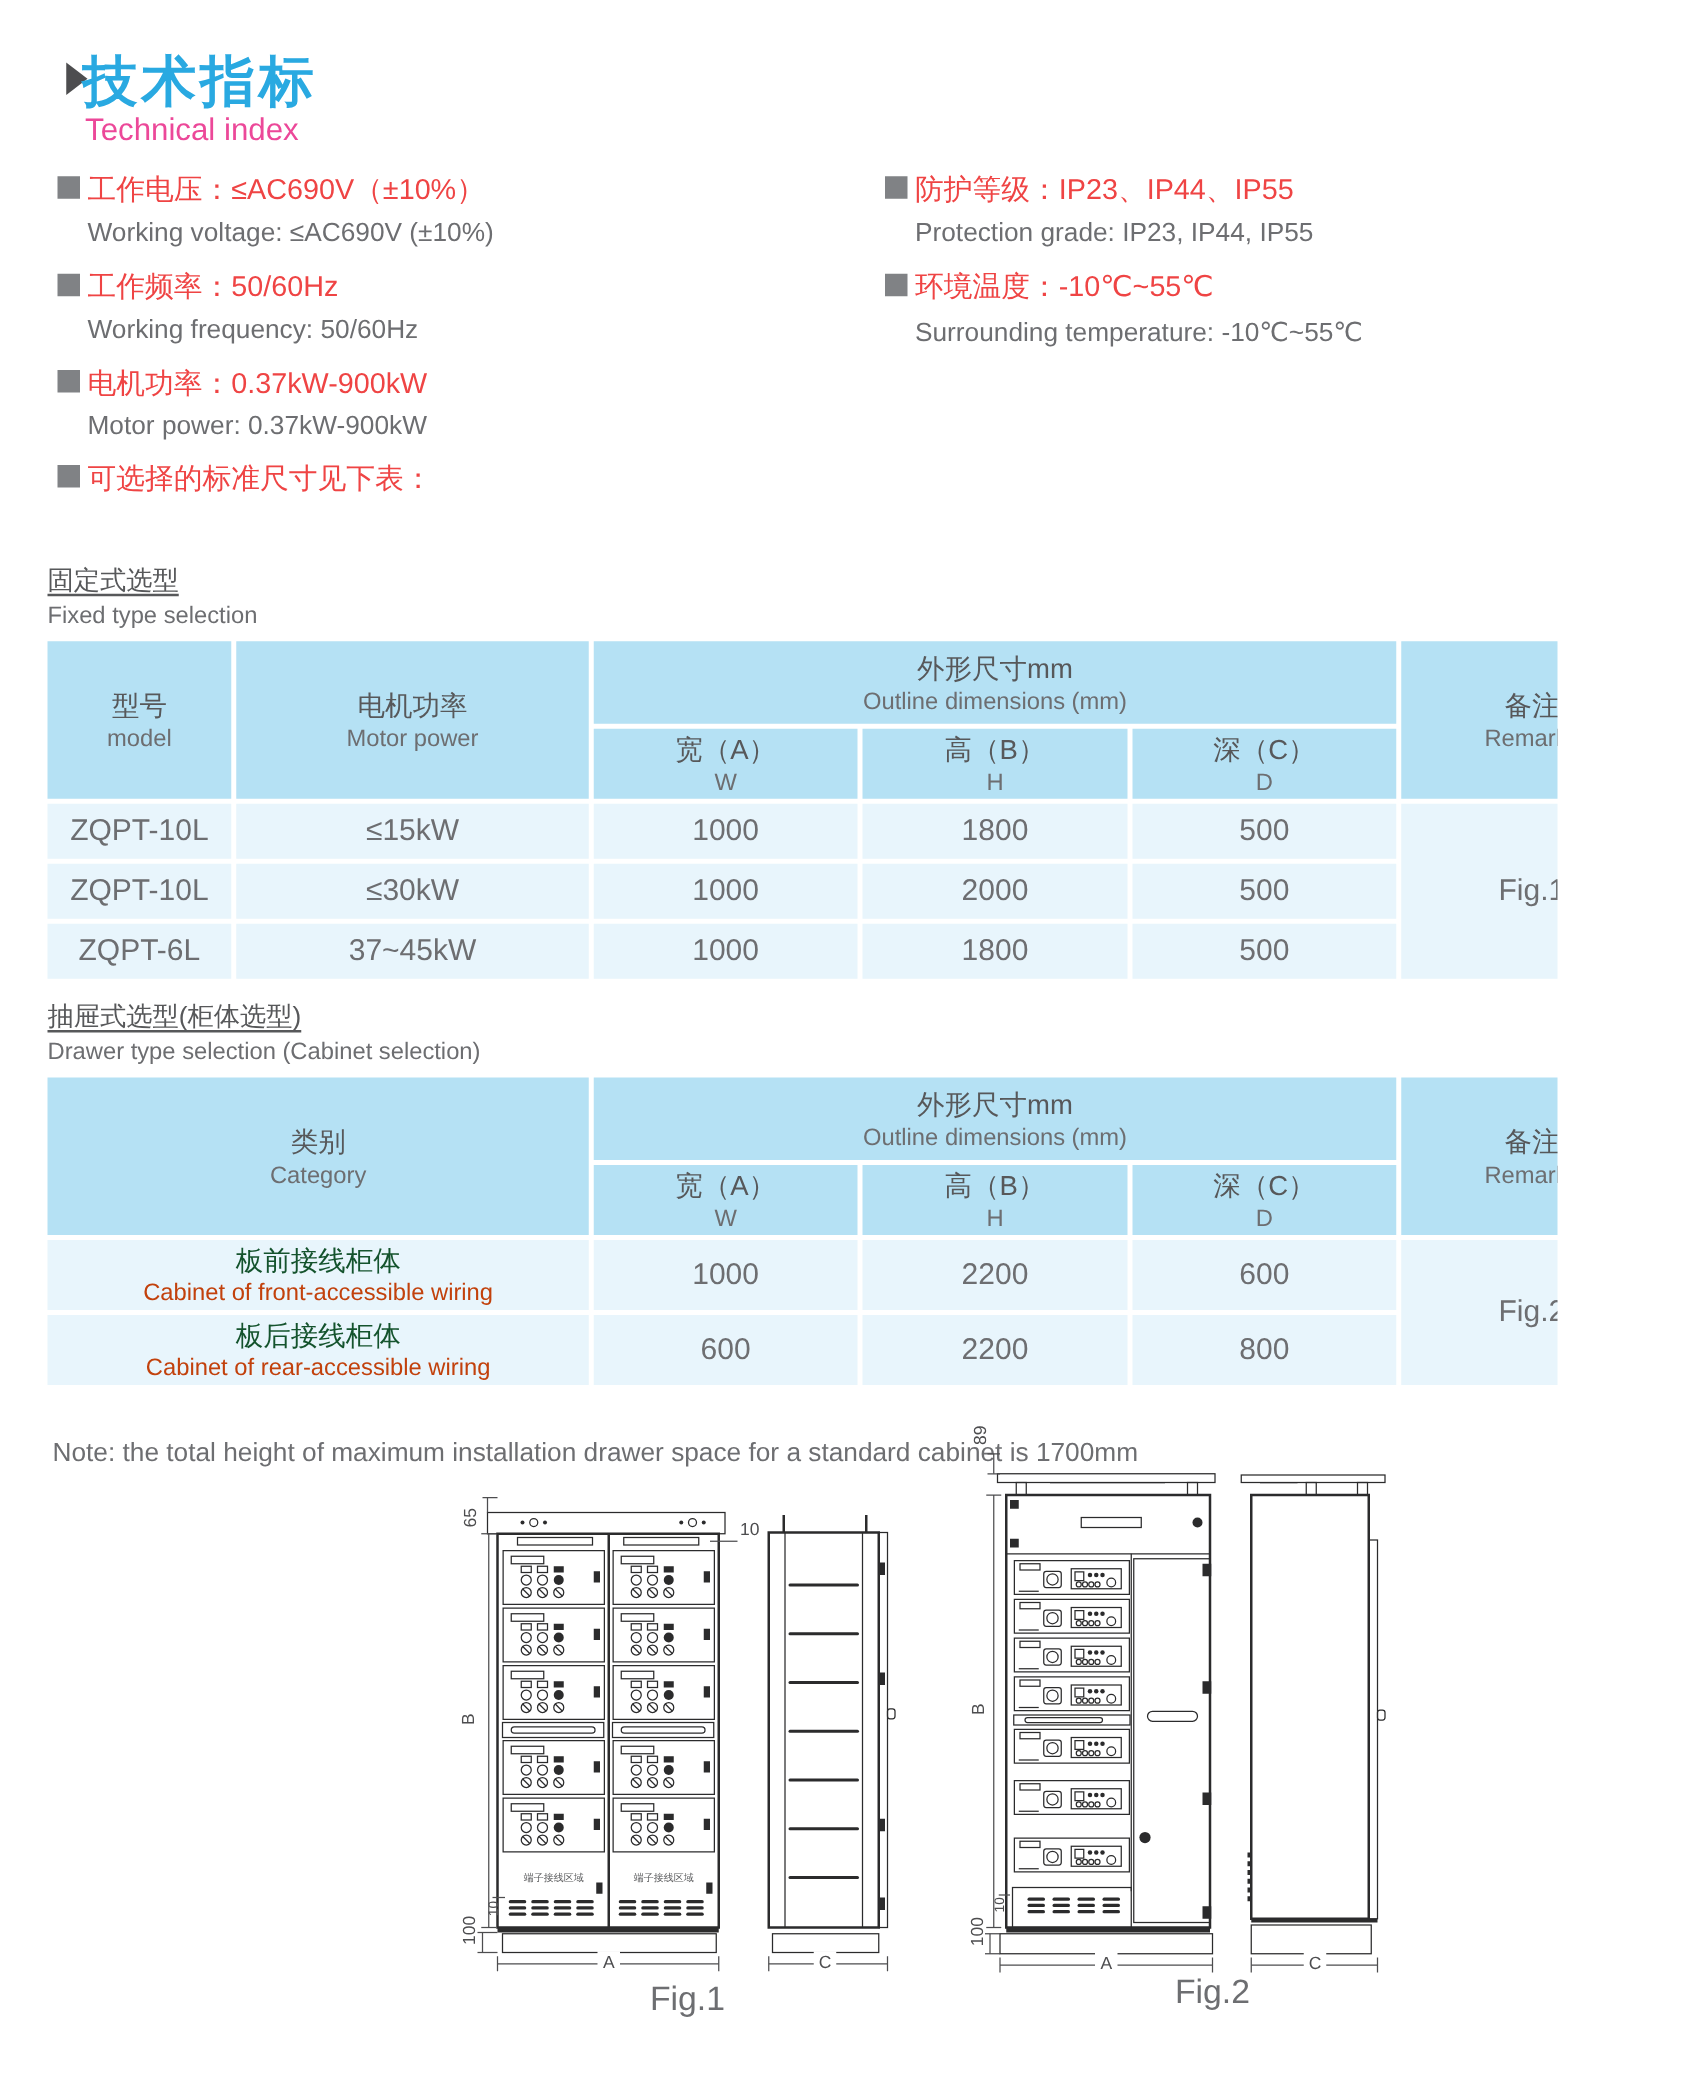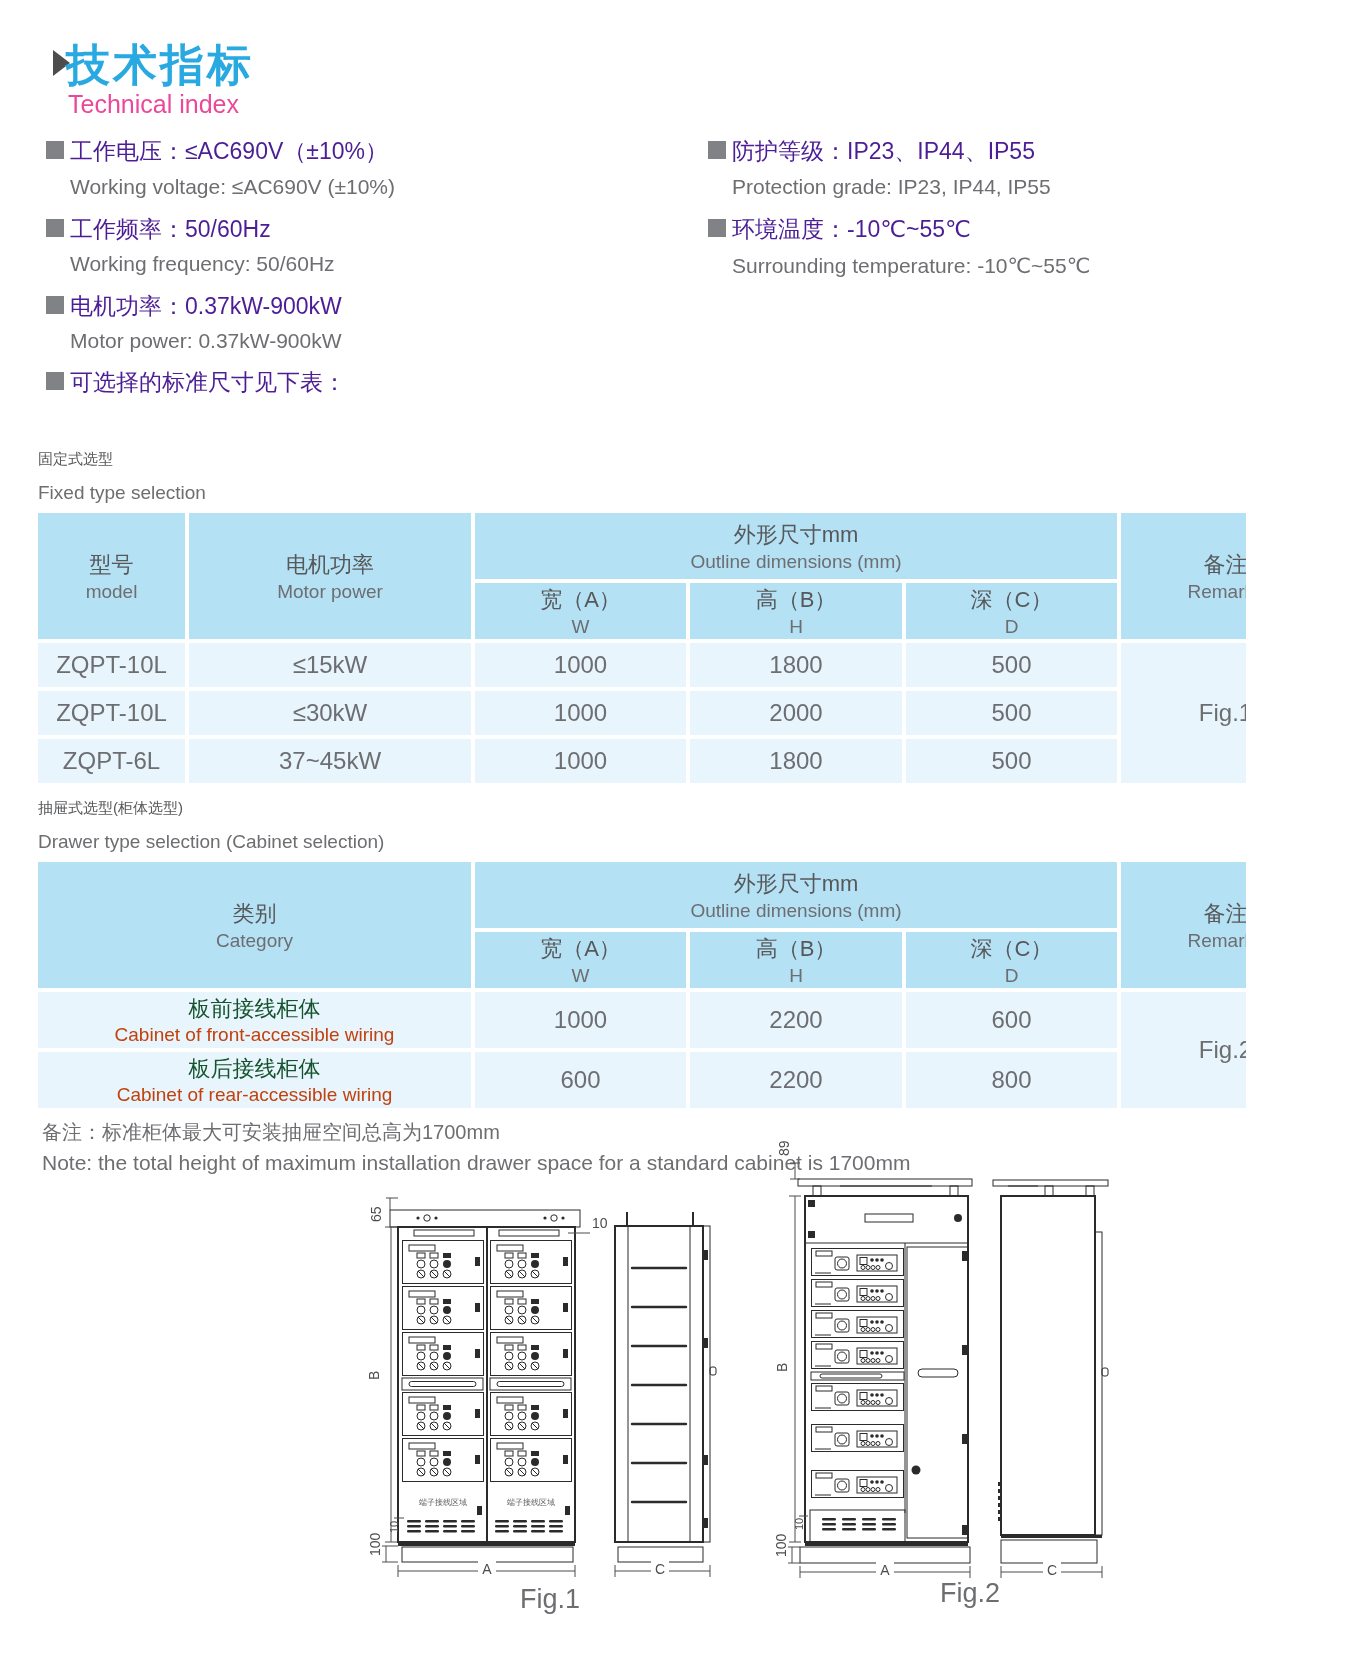--- a/index.html
+++ b/index.html
@@ -12,25 +12,25 @@
 
   
   .title-arrow {
     position:absolute; left:53px; top:50px; width:0; height:0;
     border-left:17px solid #4d4d4f; border-top:13px solid transparent; border-bottom:13px solid transparent;
   }
   .title-cn { position:absolute; left:66px; top:36px; font-size:44px; color:#29a9e1; letter-spacing:3px; }
   .title-en { position:absolute; left:68px; top:90px; font-size:25px; color:#ec4899; }
 
   
-  .spec-cn { position:absolute; font-size:23px; color:#4c1d95; white-space:nowrap; }
+  .spec-cn { position:absolute; font-size:23px; color:#ef4444; white-space:nowrap; }
   .spec-en { position:absolute; font-size:21px; color:#6d6e71; white-space:nowrap; }
   .bullet { position:absolute; width:18px; height:18px; background:#808285; }
 
-  .section-cn { position:absolute; font-size:15px; color:#57585a; text-underline-offset:4px; }
+  .section-cn { position:absolute; font-size:21px; color:#57585a; text-decoration:underline; text-underline-offset:4px; }
   .section-en { position:absolute; font-size:19px; color:#6d6e71;text-align:center; }
 
   
   table.spec-table { position:absolute; border-collapse:separate; border-spacing:4px; table-layout:fixed; }
   table.spec-table td { text-align:center; vertical-align:middle; padding:0; }
   td.hd  { background:#b5e1f4; }
   td.bd  { background:#e8f5fc; }
   .th-cn { font-size:22px; color:#57585a; line-height:30px; }
   .th-en { font-size:19px; color:#6d6e71; line-height:23px; }
   .val   { font-size:24px; color:#6d6e71; }
@@ -208,21 +208,20 @@
         <div class="cat-cn">板后接线柜体</div>
         <div class="cat-en">Cabinet of rear-accessible wiring</div>
       </td>
       <td class="bd val">600</td>
       <td class="bd val">2200</td>
       <td class="bd val">800</td>
     </tr>
   </tbody>
     </table>
 
-  <div class="note-cn" style="left:42px;top:1119px">备注：标准柜体最大可安装抽屉空间总高为1700mm</div>
   <div class="note-en" style="left:42px;top:1151px">Note: the total height of maximum installation drawer space for a standard cabinet is 1700mm</div>
 
   <svg class="abs" style="left:0;top:1130px" width="1357" height="530" viewBox="0 1130 1357 530">
     <defs>
       <g id="drw">
         <rect class="ln" x="0.5" y="0.5" width="81" height="43"></rect>
         <rect class="ln" x="7" y="5" width="26" height="6"></rect>
         <rect class="ln" x="15" y="13" width="8" height="5"></rect>
         <rect class="ln" x="28" y="13" width="8" height="5"></rect>
         <rect class="fl" x="41" y="13" width="8" height="5"></rect>

